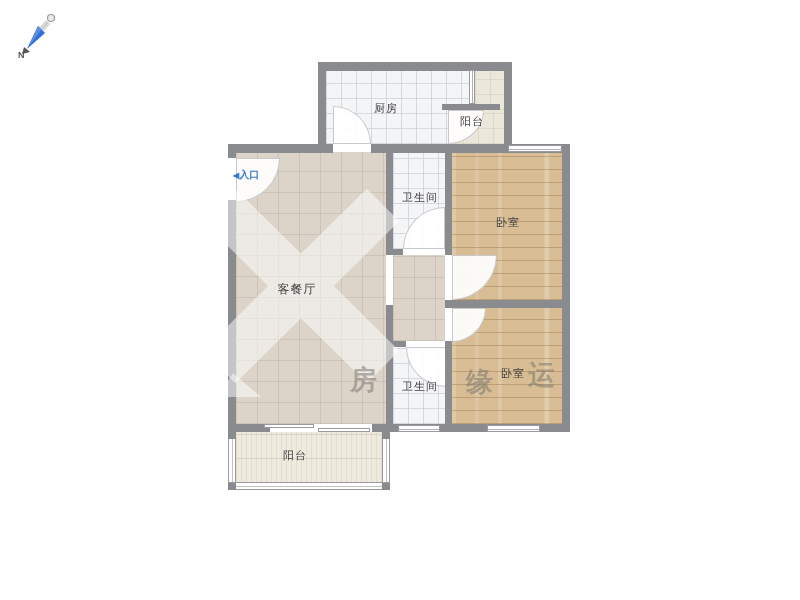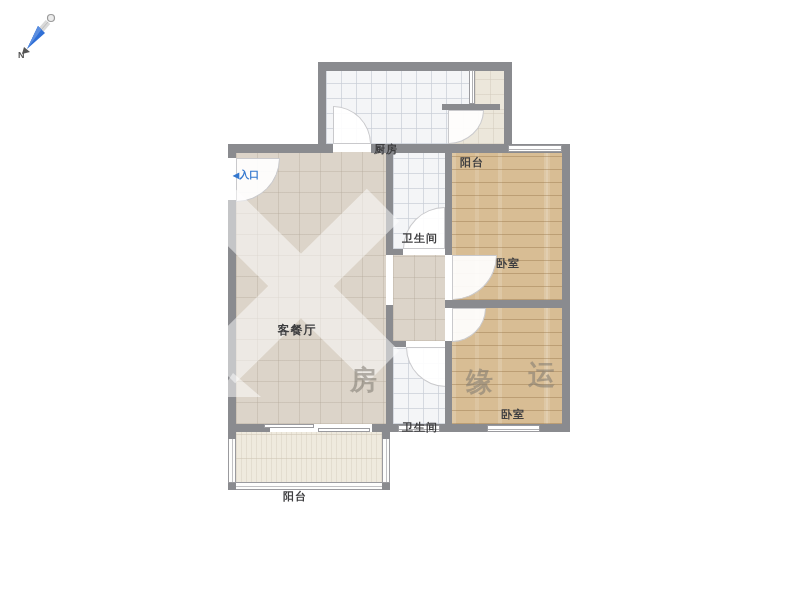--- a/index.html
+++ b/index.html
@@ -30,22 +30,22 @@
   .window-h::after{content:"";position:absolute;left:0;right:0;top:50%;height:1px;background:#b0b0b3;}
   .window-v::after{content:"";position:absolute;top:0;bottom:0;left:50%;width:1px;background:#b0b0b3;}
   .glaze{background:#fdfdfc;border:1px solid #9a9a9e;box-sizing:border-box;}
   .glaze-v::after{content:"";position:absolute;top:0;bottom:0;left:50%;width:1px;background:#c0c0c3;}
   .glaze-h::after{content:"";position:absolute;left:0;right:0;top:50%;height:1px;background:#c0c0c3;}
   .panel{background:#ffffff;border:1px solid #9a9a9e;box-sizing:border-box;}
   .fan{background:rgba(255,255,255,.92);border:1px solid #c9c9cc;box-sizing:border-box;}
   .r-br{border-radius:0 0 100% 0;} .r-tr{border-radius:0 100% 0 0;}
   .r-tl{border-radius:100% 0 0 0;} .r-bl{border-radius:0 0 0 100%;}
   
-  .room-label{position:absolute;transform:translate(-50%,-50%);font-size:12px;font-weight:700;
-    color:#3e3e40;letter-spacing:1px;white-space:nowrap;margin-top:41px;}
+  .room-label{position:absolute;transform:translate(-50%,-50%);font-size:12px;font-weight:400;
+    color:#3e3e40;letter-spacing:1px;white-space:nowrap;}
   .entry-label{position:absolute;font-size:10px;font-weight:700;color:#3478cf;white-space:nowrap;}
   
   .wm-cn{position:absolute;font-size:105px;font-weight:700;line-height:1.25;
     color:rgba(255,255,255,.52);letter-spacing:-4px;white-space:nowrap;}
   .wm-en{position:absolute;font-size:27px;font-weight:700;letter-spacing:6px;
     color:rgba(255,255,255,.8);white-space:nowrap;}
   .wm-char{position:absolute;font-size:27px;font-weight:600;color:rgba(125,120,112,.55);}
 </style>
 </head>
 <body>

